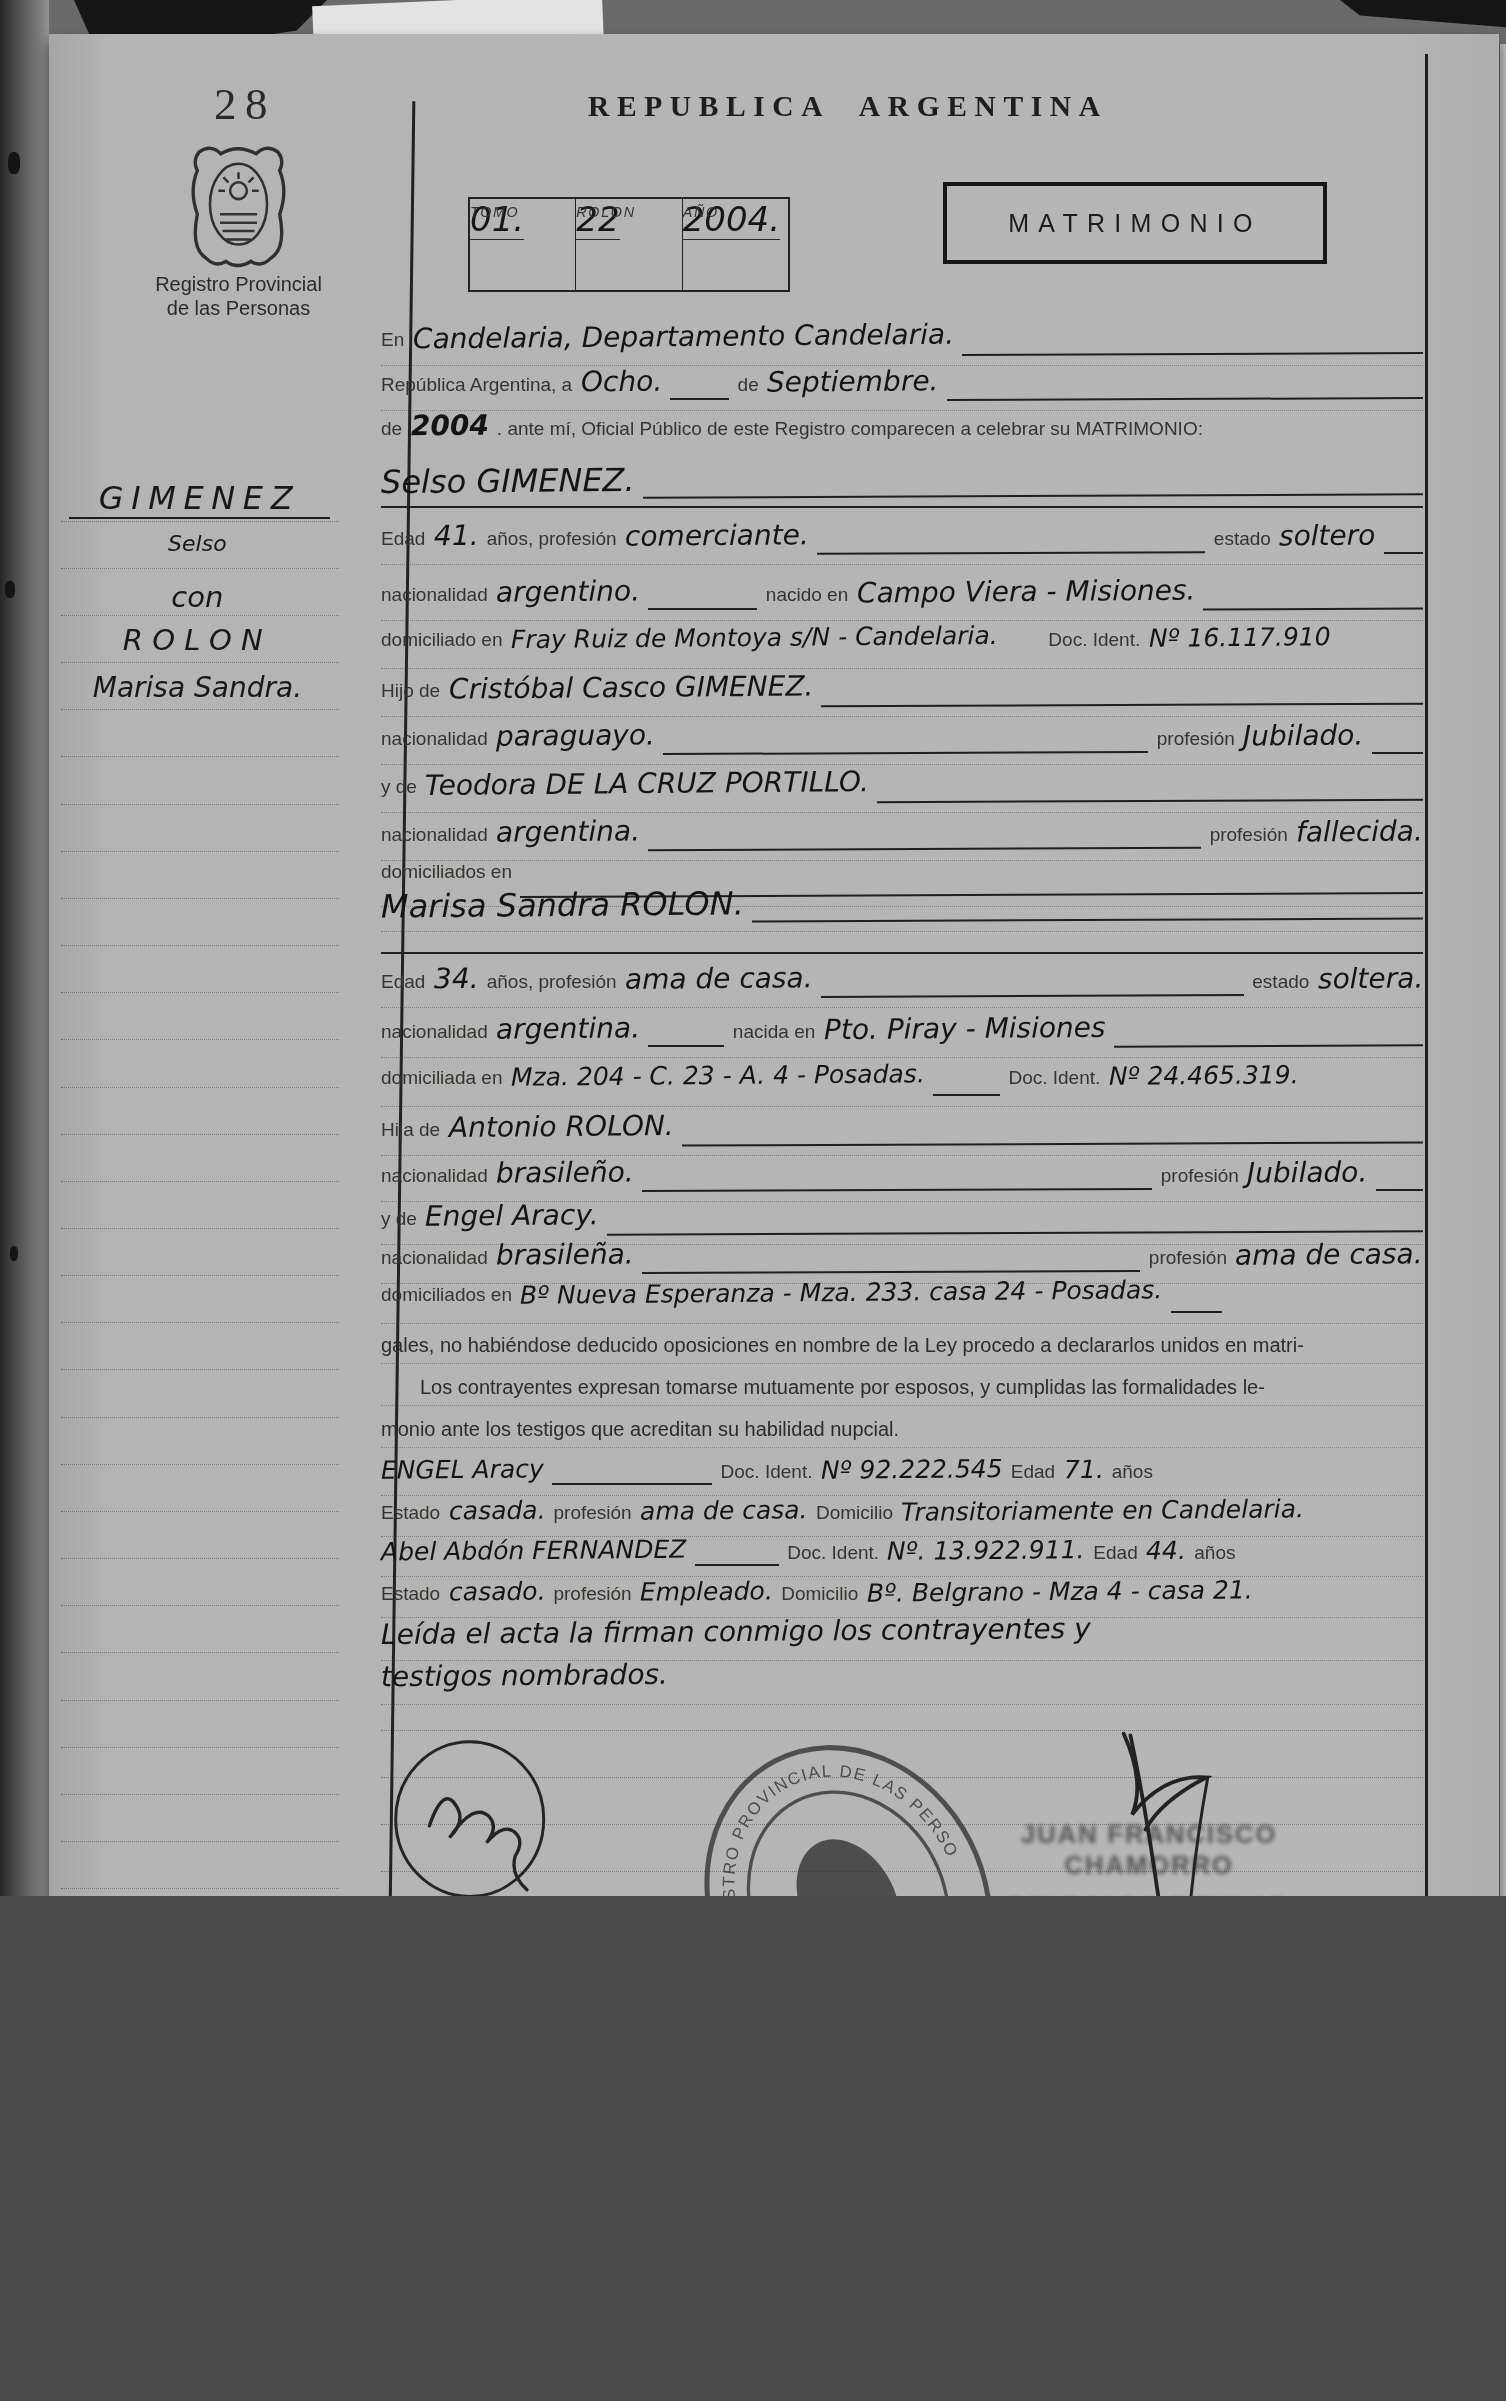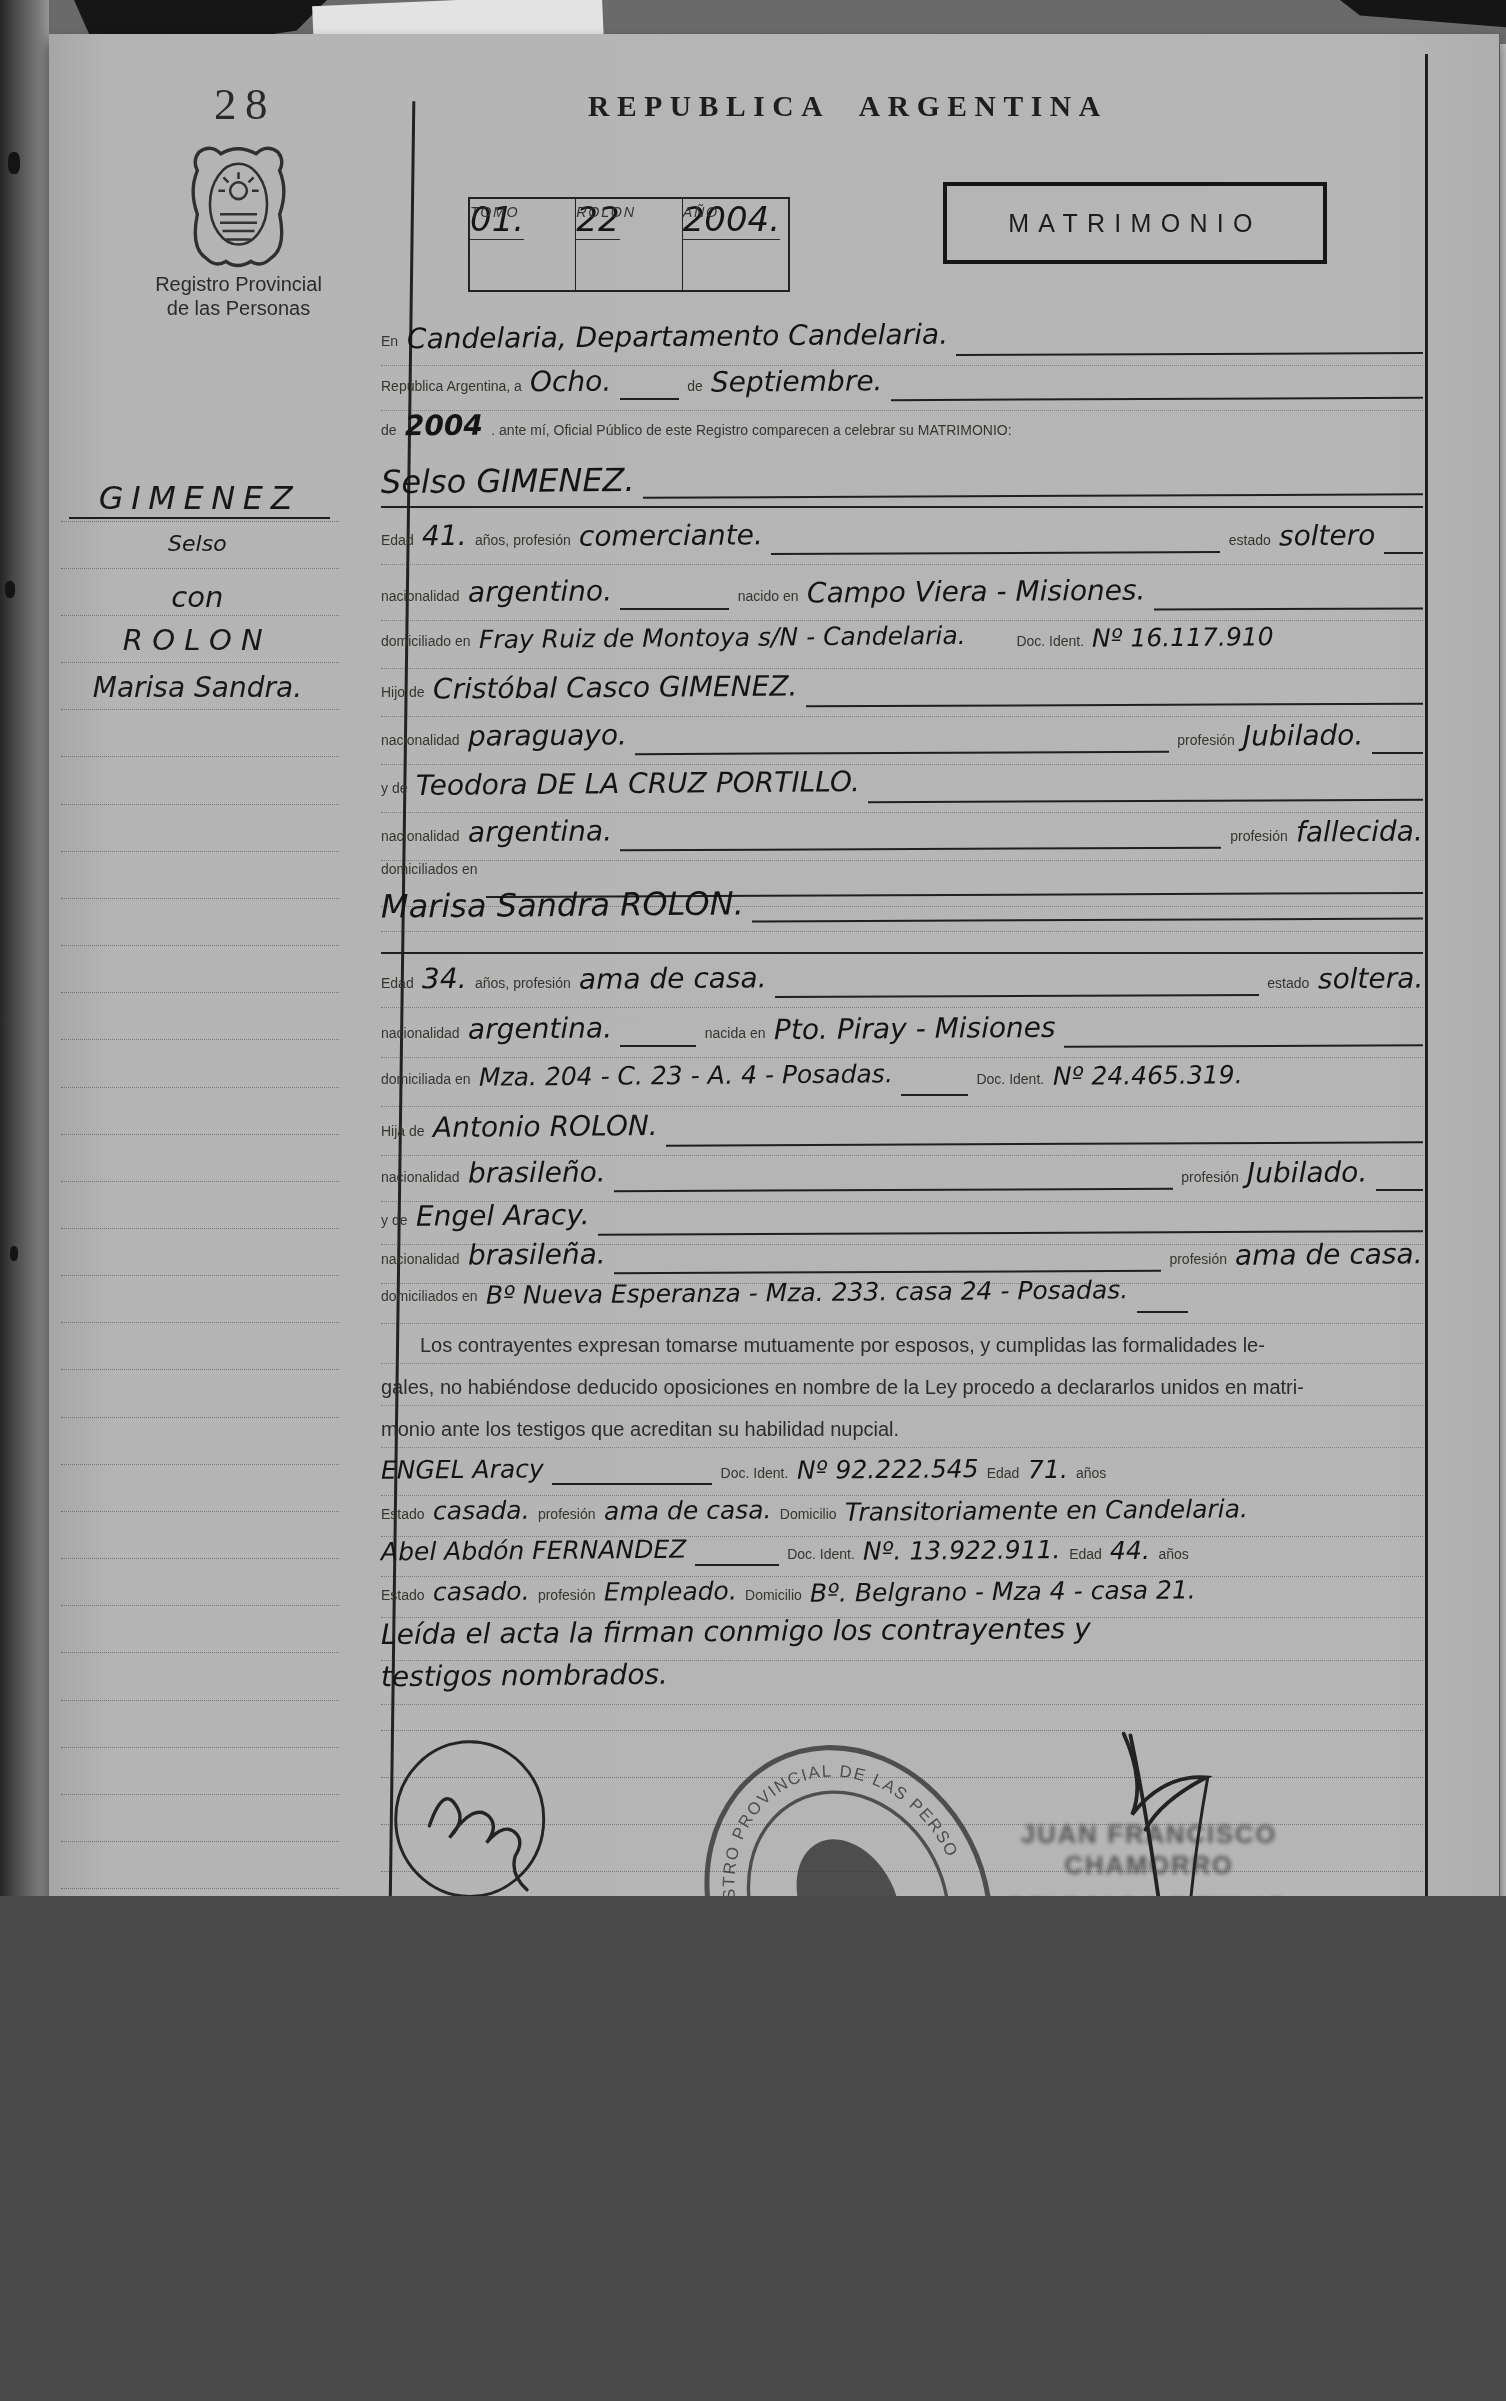--- a/index.html
+++ b/index.html
@@ -54,21 +54,21 @@
          font-style:italic;color:#181818;white-space:nowrap;}
   .mn1{top:445px;font-size:32px;letter-spacing:7.6px;border-bottom:2.5px solid #1d1d1d;left:20px;width:261px;}
   .mn2{top:497px;font-size:22px;}
   .mn3{top:546px;font-size:29px;}
   .mn4{top:589px;font-size:29px;letter-spacing:9.3px;}
   .mn5{top:637px;font-size:28px;}
   
   .row{left:332px;width:1042px;height:45px;display:flex;align-items:baseline;gap:8.4px;
        border-bottom:1.7px dotted rgba(60,60,60,.45);}
   .row-t{height:40px;}
-  .pl{position:static;font-size:14px;color:#35352f;white-space:nowrap;flex:none;}
+  .pl{position:static;font-size:19px;color:#35352f;white-space:nowrap;flex:none;}
   .hw{position:static;font-family:"DejaVu Sans",sans-serif;font-style:italic;font-size:28px;
       color:#141414;white-space:nowrap;flex:none;transform:rotate(-.5deg);}
   .hw-lg{font-size:32px;}
   .hw-sm{font-size:25px;}
   .ln{position:static;flex:1;border-top:2.5px solid #1f1f1f;align-self:flex-end;margin-bottom:10px;
       min-width:22px;transform:rotate(-.25deg);}
   .seg{position:static;flex:none;border-top:2.5px solid #1f1f1f;align-self:flex-end;margin-bottom:10px;}
   .xrule{left:332px;width:1042px;height:0;border-top:2.5px solid #202020;}
   .para{left:332px;width:1042px;}
   .paraline{position:relative;height:42px;font-size:20px;color:#2c2c2c;white-space:nowrap;
@@ -280,22 +280,22 @@
       <span class="pl">profesión</span>
       <span class="hw">ama de casa.</span>
     </div>
     <div class="row" style="top:1244px;">
       <span class="pl">domiciliados en</span>
       <span class="hw hw-sm">Bº Nueva Esperanza - Mza. 233. casa 24 - Posadas.</span>
       <span class="seg" style="width:51px;"></span>
     </div>
 
     <div class="para" style="top:1288px;">
+      <div class="paraline">gales, no habiéndose deducido oposiciones en nombre de la Ley procedo a declararlos unidos en matri-</div>
       <div class="paraline indent">Los contrayentes expresan tomarse mutuamente por esposos, y cumplidas las formalidades le-</div>
-      <div class="paraline">gales, no habiéndose deducido oposiciones en nombre de la Ley procedo a declararlos unidos en matri-</div>
       <div class="paraline">monio ante los testigos que acreditan su habilidad nupcial.</div>
     </div>
 
     <div class="row row-t" style="top:1421px;">
       <span class="hw hw-sm">ENGEL Aracy</span>
       <span class="seg" style="width:160px;"></span>
       <span class="pl">Doc. Ident.</span>
       <span class="hw hw-sm">Nº 92.222.545</span>
       <span class="pl">Edad</span>
       <span class="hw hw-sm">71.</span>

